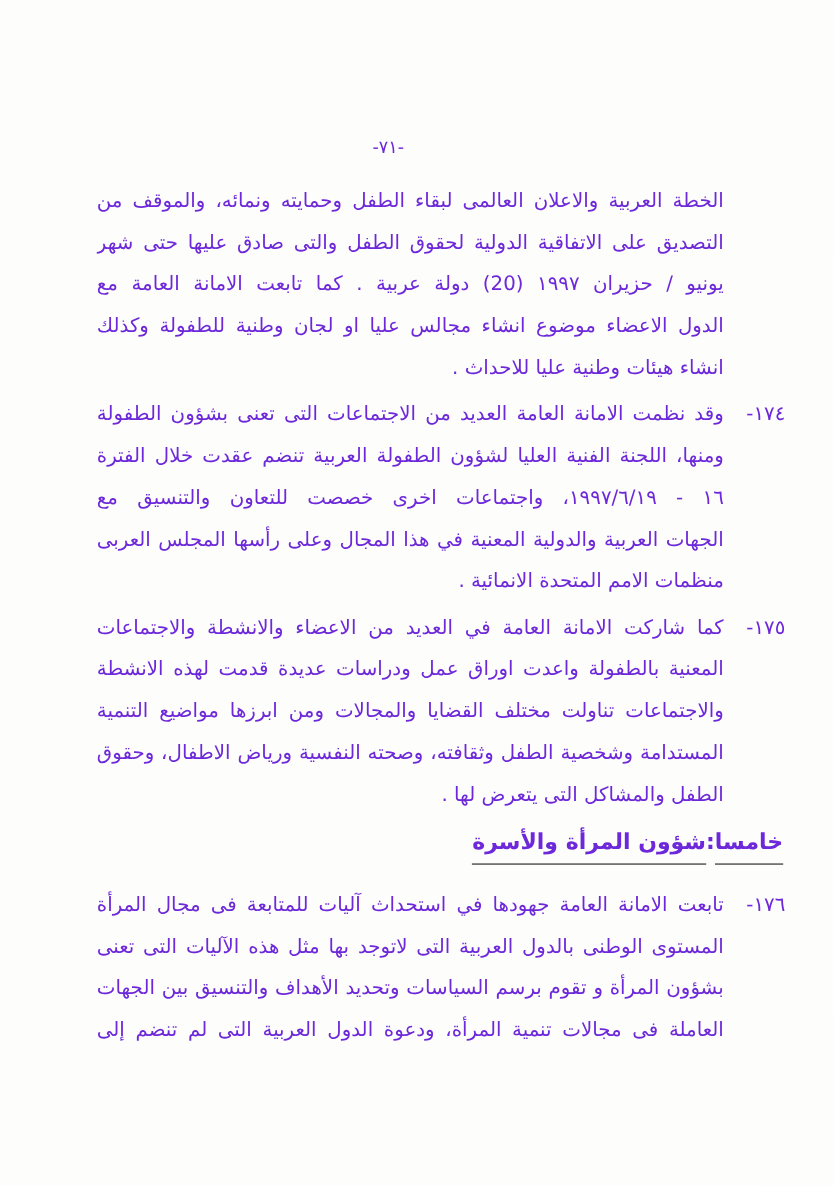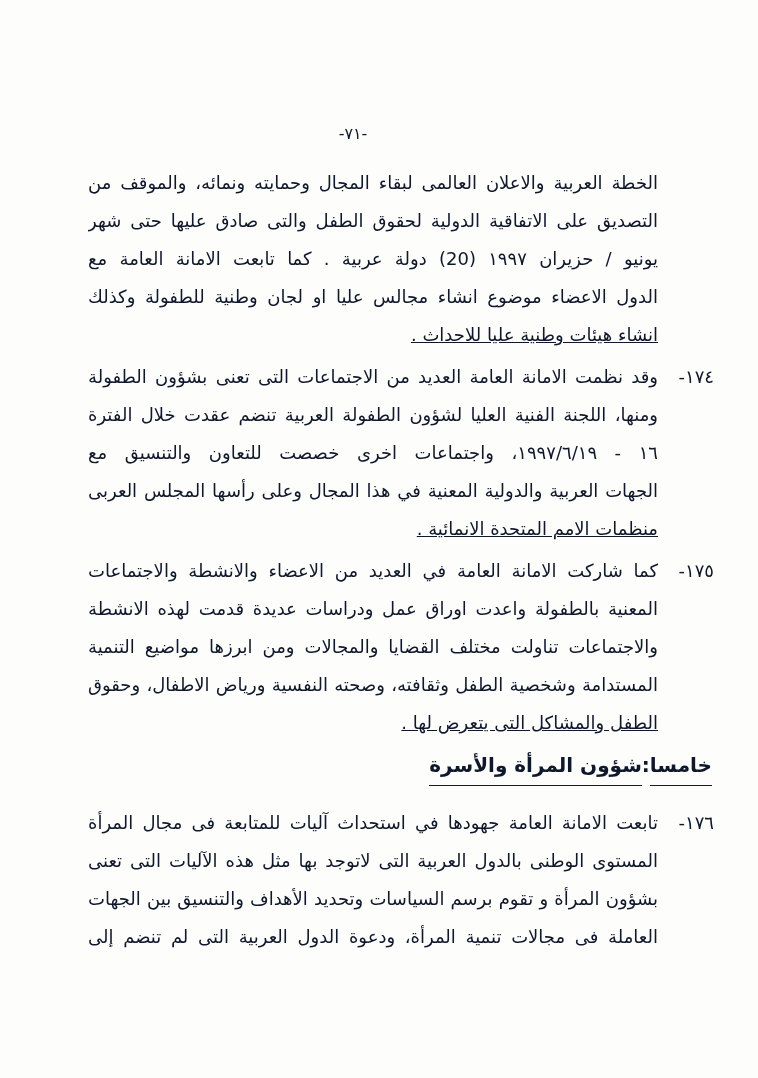--- a/index.html
+++ b/index.html
@@ -5,21 +5,21 @@
   html, body {
     margin: 0;
     padding: 0;
     background: #ffffff;
   }
   .page {
     position: relative;
     width: 758px;
     height: 1078px;
     background: #fdfdfc;
-    color: #0f172a;
+    color: #6d28d9;
     font-family: "DejaVu Sans", sans-serif;
     direction: rtl;
     overflow: hidden;
     box-sizing: border-box;
     padding-left: 44px;
   }
   .page-number {
     position: absolute;
     top: 124px;
     left: 0;
@@ -51,21 +51,20 @@
   .line {
     height: 38px;
     line-height: 38px;
     overflow: hidden;
     text-align: justify;
     text-align-last: justify;
   }
   .line.endline {
     text-align: center;
     text-align-last: right;
-    text-decoration: underline;
   }
   .heading {
     position: relative;
     text-align: right;
     font-weight: bold;
     font-size: 20px;
     line-height: 26px;
     margin: 10px -54px 18px 0;
   }
   .heading .useg {
@@ -78,21 +77,21 @@
     padding-bottom: 7px;
   }
 </style>
 </head>
 <body>
 
 <div class="page">
   <div class="page-number">-٧١-</div>
   <div class="paragraphs">
       <div class="para">
-        <div class="line">الخطة العربية والاعلان العالمى لبقاء المجال وحمايته ونمائه، والموقف من</div>
+        <div class="line">الخطة العربية والاعلان العالمى لبقاء الطفل وحمايته ونمائه، والموقف من</div>
         <div class="line">التصديق على الاتفاقية الدولية لحقوق الطفل والتى صادق عليها حتى شهر</div>
         <div class="line">يونيو / حزيران ١٩٩٧ (20) دولة عربية . كما تابعت الامانة العامة مع</div>
         <div class="line">الدول الاعضاء موضوع انشاء مجالس عليا او لجان وطنية للطفولة وكذلك</div>
         <div class="line endline">انشاء هيئات وطنية عليا للاحداث .</div>
       </div>
       <div class="para">
         <span class="pnum">١٧٤-</span>
         <div class="line">وقد نظمت الامانة العامة العديد من الاجتماعات التى تعنى بشؤون الطفولة</div>
         <div class="line">ومنها، اللجنة الفنية العليا لشؤون الطفولة العربية تنضم عقدت خلال الفترة من</div>
         <div class="line">١٦ - ١٩٩٧/٦/١٩، واجتماعات اخرى خصصت للتعاون والتنسيق مع</div>

